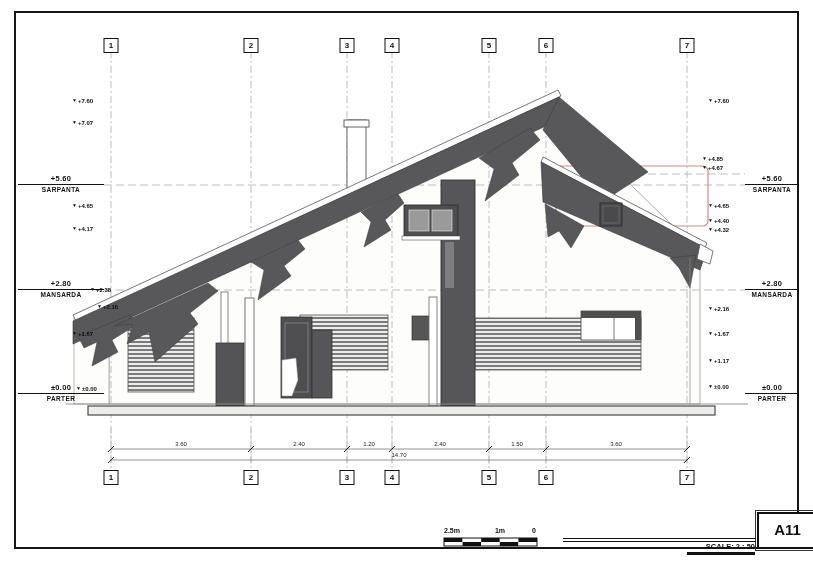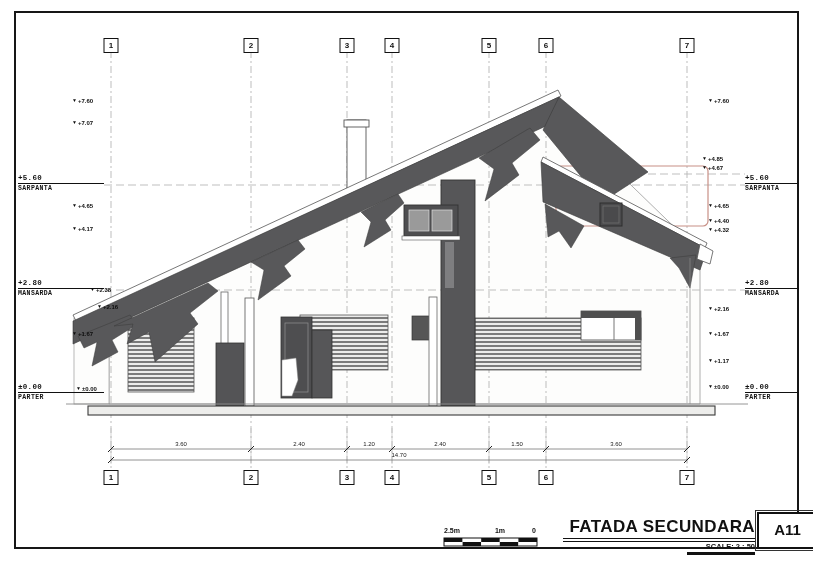--- a/index.html
+++ b/index.html
@@ -4,21 +4,21 @@
 <style>
   html,body{margin:0;padding:0;background:#ffffff;}
   #page{position:relative;width:813px;height:563px;background:#ffffff;overflow:hidden;
         font-family:"Liberation Sans",sans-serif;color:#111;}
   #frame{position:absolute;left:14px;top:11px;width:781px;height:534px;border:2px solid #161616;}
   svg{position:absolute;left:0;top:0;}
   .gridbox{position:absolute;width:13px;height:13px;border:1.5px solid #111;background:#fff;
            font-weight:bold;font-size:8px;line-height:13px;text-align:center;transform:translateX(-50%);}
   .mk{position:absolute;white-space:nowrap;font-size:6px;font-weight:bold;color:#0d0d0d;line-height:7px;}
   .mk .tri{font-size:5px;margin-right:1px;position:relative;top:-1px;}
-  .lvl{position:absolute;font-family:Liberation Mono, monospace;}
+  .lvl{position:absolute;text-align:center;}
   .lvl .val{font-size:7.5px;font-weight:bold;letter-spacing:.3px;}
   .lvl .rule{height:0;border-top:1.4px solid #111;margin:1px 0;}
   .lvl .nm{font-size:6.5px;font-weight:bold;letter-spacing:.4px;}
   .dimtext{position:absolute;font-size:6px;color:#222;transform:translateX(-50%);white-space:nowrap;}
   .sb-label{position:absolute;font-size:7px;font-weight:bold;transform:translateX(-50%);}
   #title-main{position:absolute;left:555px;top:517px;width:200px;text-align:right;
               font-size:17px;font-weight:bold;letter-spacing:.4px;}
   .title-rule{position:absolute;height:0;border-top:1.3px solid #111;}
   #scale-label{position:absolute;left:650px;top:542px;width:105px;text-align:right;
                font-size:7.5px;font-weight:bold;}
@@ -241,19 +241,18 @@
       <rect x="56.8" y="1" width="18.6" height="4" fill="#fff"></rect>
     <rect x="75.4" y="1" width="18.6" height="4" fill="#111"></rect>
     <rect x="1" y="5" width="18.6" height="4" fill="#fff"></rect>
       <rect x="19.6" y="5" width="18.6" height="4" fill="#111"></rect>
     <rect x="38.2" y="5" width="18.6" height="4" fill="#fff"></rect>
       <rect x="56.8" y="5" width="18.6" height="4" fill="#111"></rect>
     <rect x="75.4" y="5" width="18.6" height="4" fill="#fff"></rect>
     <rect x="1" y="1" width="93" height="8" fill="none" stroke="#111" stroke-width="1"></rect>
   </svg>
 
-  <div id="title-main">FATADA SECUNDARA</div>
   <div class="title-rule" style="left:563px;top:538px;width:192px;"></div>
   <div class="title-rule" style="left:563px;top:541px;width:192px;"></div>
   <div id="scale-label">SCALE: 2 : 50</div>
   <div id="scale-thick"></div>
   <div id="sheet-no">A11</div>
 </div>
 
 </body></html>

